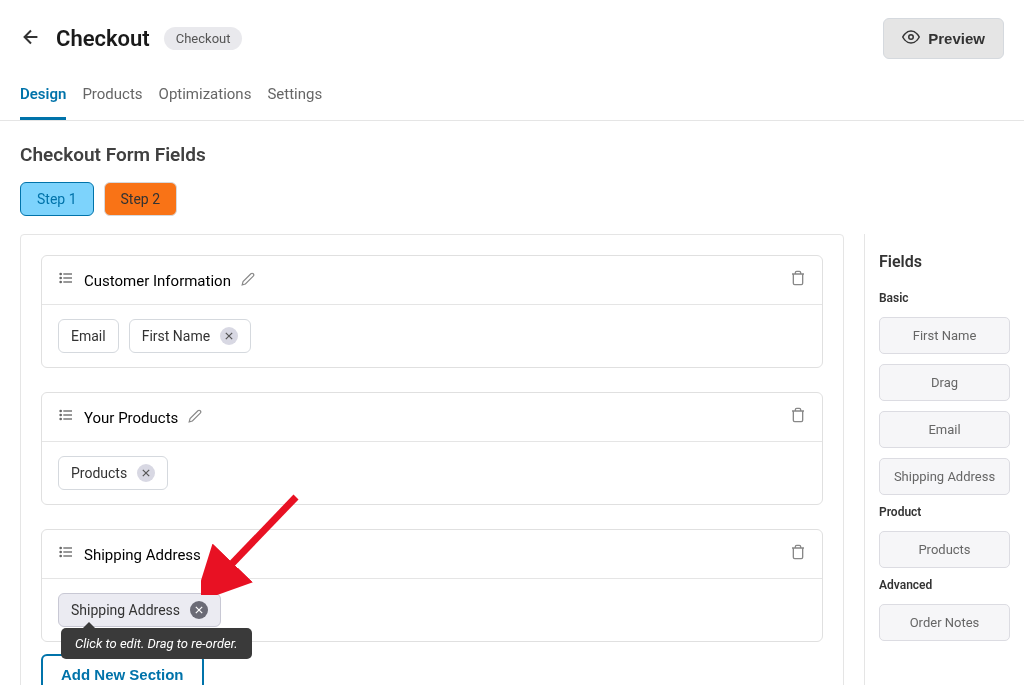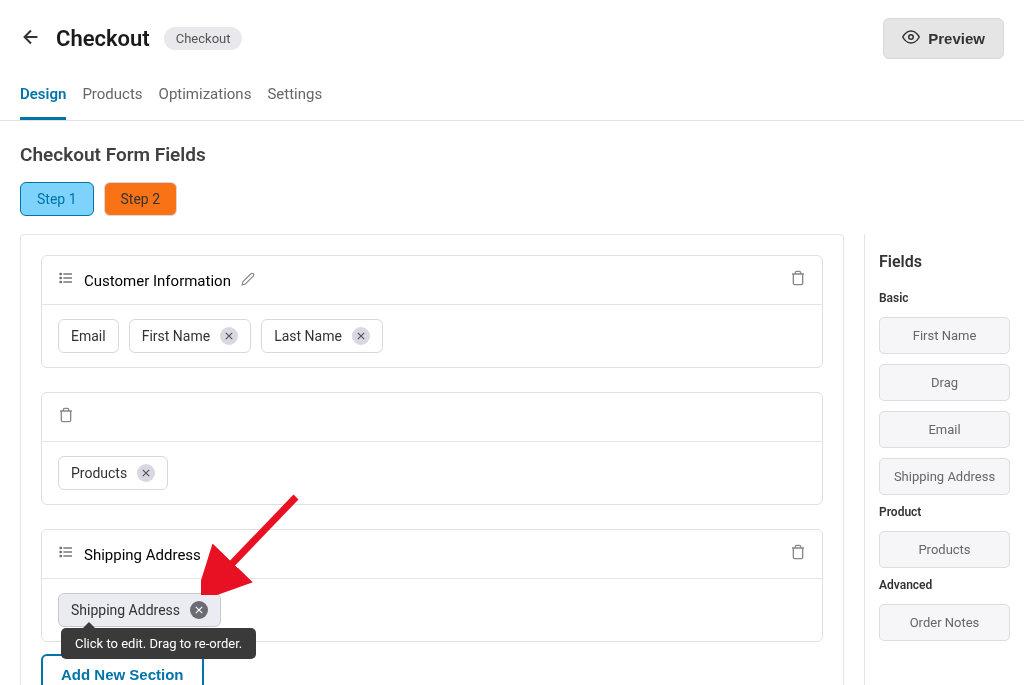--- a/index.html
+++ b/index.html
@@ -33,21 +33,21 @@
     .drag-handle { color: #666; cursor: grab; }
     .edit-icon { color: #888; cursor: pointer; }
     .trash-icon { color: #888; cursor: pointer; }
     
     .section-body { padding: 14px 16px; display: flex; gap: 10px; flex-wrap: wrap; }
     .field-chip { display: flex; align-items: center; gap: 10px; border: 1px solid #d5d9de; background: #fff; padding: 7px 12px; border-radius: 6px; font-size: 14px; color: #333; cursor: pointer; }
     .field-chip.highlighted { background: #ebebf2; border-color: #c8c8d4; }
     .chip-remove { width: 18px; height: 18px; border-radius: 50%; background: #d8d8e3; display: flex; align-items: center; justify-content: center; font-size: 10px; color: #555; cursor: pointer; }
     .chip-remove.dark { background: #6b6b76; color: #fff; }
     
-    .tooltip { position: absolute; background: #3a3a3a; color: #fff; font-size: 13px; padding: 8px 14px; border-radius: 5px; white-space: nowrap; }
+    .tooltip { position: absolute; background: #3a3a3a; color: #fff; font-size: 13px; padding: 8px 14px; border-radius: 5px; white-space: nowrap; font-style: italic; }
     .tooltip::before { content: ""; position: absolute; top: -6px; left: 22px; border-left: 6px solid transparent; border-right: 6px solid transparent; border-bottom: 6px solid #3a3a3a; }
     
     .add-section-btn { border: 2px solid #0073aa; color: #0073aa; background: #fff; padding: 10px 18px; border-radius: 6px; font-size: 15px; font-weight: 600; cursor: pointer; }
     
     .sidebar { width: 160px; padding: 18px 14px; border-left: 1px solid #e5e5e5; }
     .sidebar-title { font-size: 16px; font-weight: 600; margin-bottom: 20px; }
     .sidebar-group-title { font-size: 12px; font-weight: 600; margin-bottom: 12px; margin-top: 8px; }
     .sidebar-field { border: 1px solid #dcdce2; background: #f6f6f8; color: #666; font-size: 13px; padding: 10px 8px; border-radius: 5px; text-align: center; margin-bottom: 10px; cursor: pointer; }
     
     .red-arrow { position: absolute; pointer-events: none; }
@@ -133,34 +133,44 @@
               <span>Email</span>
             </div>
             <div class="field-chip">
               <span>First Name</span>
               <span class="chip-remove">
                 <svg width="8" height="8" viewBox="0 0 10 10" stroke="currentColor" stroke-width="1.5">
                     <path d="M1 1l8 8M9 1l-8 8"></path>
                   </svg>
               </span>
             </div>
-            <div class="field-chip">
-              <span>Last Name</span>
-              <span class="chip-remove">
-                <svg width="8" height="8" viewBox="0 0 10 10" stroke="currentColor" stroke-width="1.5">
-                    <path d="M1 1l8 8M9 1l-8 8"></path>
-                  </svg>
-              </span>
-            </div>
           </div>
         </div>
 
         
         <div class="section-card">
           <div class="section-header">
+            <div class="section-header-left">
+              <span class="drag-handle">
+                <svg width="16" height="16" viewBox="0 0 24 24" fill="none" stroke="currentColor" stroke-width="2">
+                    <line x1="8" y1="6" x2="21" y2="6"></line>
+                    <line x1="8" y1="12" x2="21" y2="12"></line>
+                    <line x1="8" y1="18" x2="21" y2="18"></line>
+                    <circle cx="4" cy="6" r="1" fill="currentColor"></circle>
+                    <circle cx="4" cy="12" r="1" fill="currentColor"></circle>
+                    <circle cx="4" cy="18" r="1" fill="currentColor"></circle>
+                  </svg>
+              </span>
+              <span>Your Products</span>
+              <span class="edit-icon">
+                <svg width="14" height="14" viewBox="0 0 24 24" fill="none" stroke="currentColor" stroke-width="2">
+                    <path d="M17 3a2.8 2.8 0 1 1 4 4L7.5 20.5 2 22l1.5-5.5L17 3z"></path>
+                  </svg>
+              </span>
+            </div>
             <span class="trash-icon">
               <svg width="16" height="16" viewBox="0 0 24 24" fill="none" stroke="currentColor" stroke-width="2">
                   <path d="M3 6h18M8 6V4a2 2 0 0 1 2-2h4a2 2 0 0 1 2 2v2m3 0v14a2 2 0 0 1-2 2H7a2 2 0 0 1-2-2V6h14z"></path>
                 </svg>
             </span>
           </div>
           <div class="section-body">
             <div class="field-chip">
               <span>Products</span>
               <span class="chip-remove">

